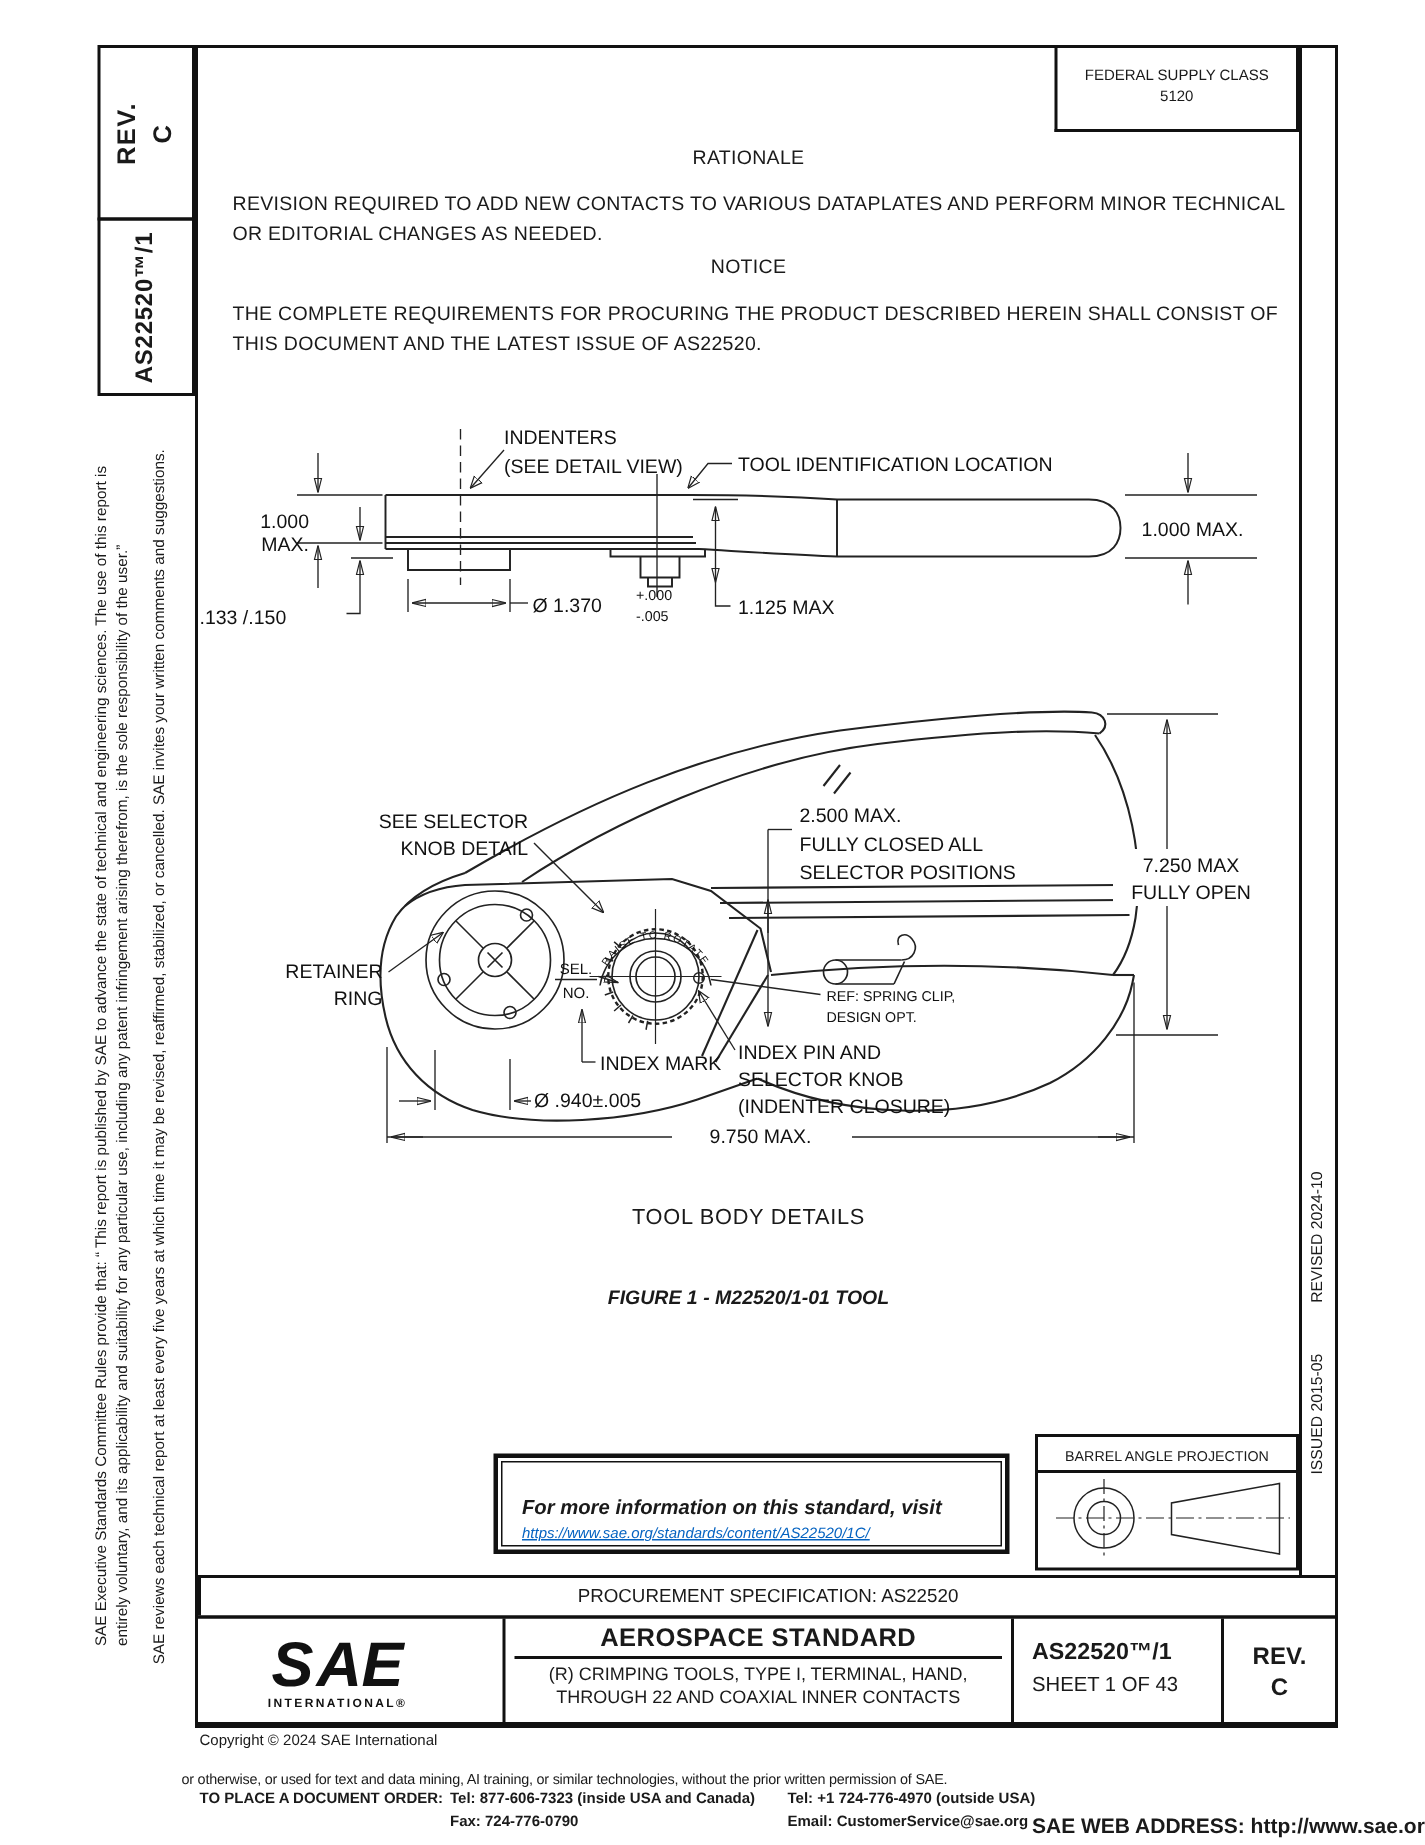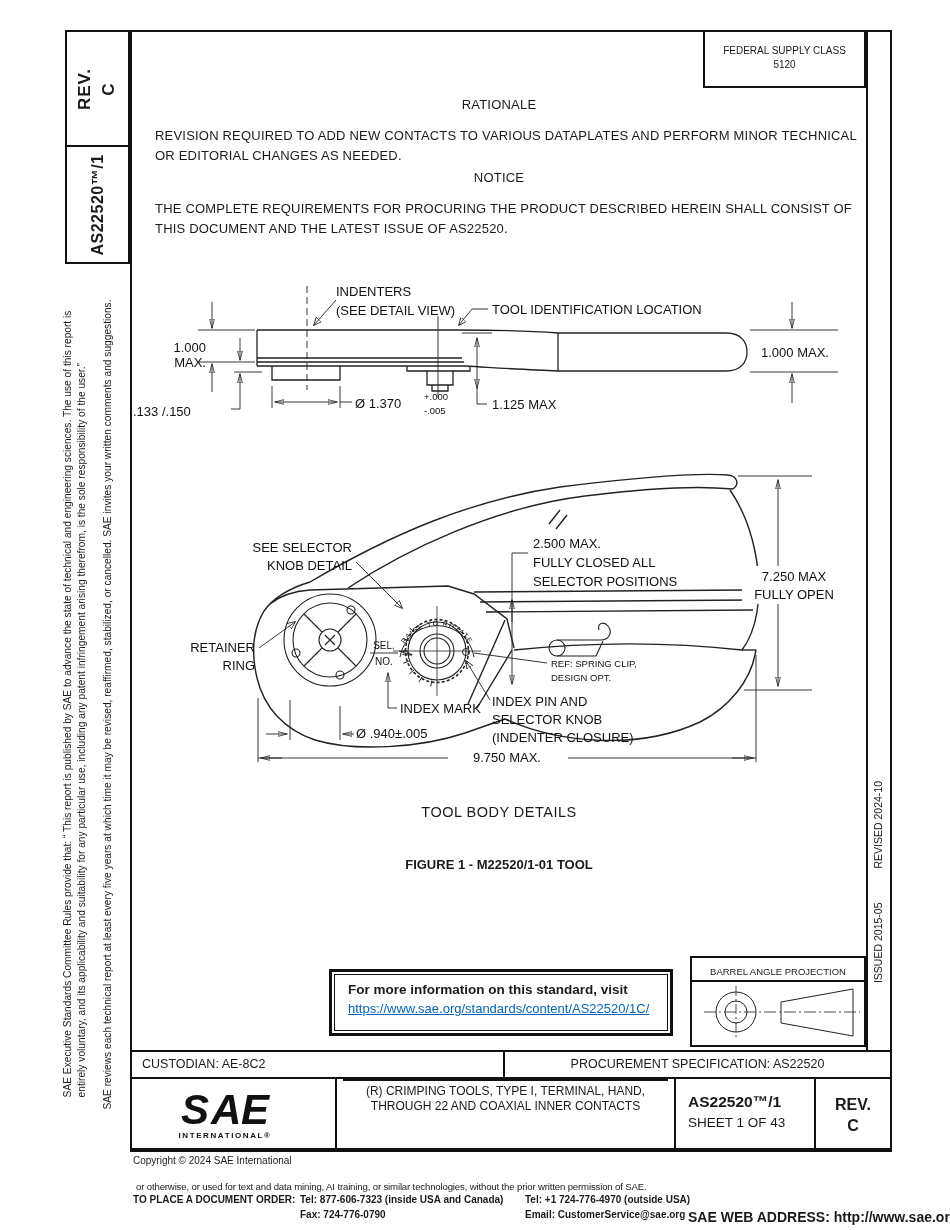--- a/index.html
+++ b/index.html
@@ -244,78 +244,78 @@
     <text class="sm" x="551" y="681">DESIGN OPT.</text>
     <text class="lbl" x="400" y="713">INDEX MARK</text>
     <text class="lbl" x="492" y="706">INDEX PIN AND</text>
     <text class="lbl" x="492" y="724">SELECTOR KNOB</text>
     <text class="lbl" x="492" y="742">(INDENTER CLOSURE)</text>
     <text class="dim" x="356" y="738">Ø .940±.005</text>
     <text class="dim" x="507" y="762" text-anchor="middle">9.750 MAX.</text>
   </svg>
 
   <div class="abs" style="left:130px;top:804px;width:738px;text-align:center;font-size:14.5px;letter-spacing:.5px;">TOOL BODY DETAILS</div>
-  <div class="abs" style="left:130px;top:857px;width:738px;text-align:center;font-size:13px;font-weight:bold;">FIGURE 1 - M22520/1-01 TOOL</div>
+  <div class="abs" style="left:130px;top:857px;width:738px;text-align:center;font-size:13px;font-weight:bold;font-style:italic;">FIGURE 1 - M22520/1-01 TOOL</div>
 
   <div class="abs" style="left:329px;top:969px;width:344px;height:67px;border:3px solid #111;box-sizing:border-box;">
-    <div style="position:absolute;inset:2px;border:1px solid #111;padding:7px 0 0 13px;box-sizing:border-box;">
+    <div style="position:absolute;inset:2px;border:1px solid #111;padding:22px 0 0 13px;box-sizing:border-box;font-style:italic;">
       <div style="font-size:13.5px;font-weight:bold;">For more information on this standard, visit</div>
-      <a class="link" style="font-size:13px;display:inline-block;margin-top:4px;">https://www.sae.org/standards/content/AS22520/1C/</a>
+      <a class="link" style="font-size:10px;display:inline-block;margin-top:4px;">https://www.sae.org/standards/content/AS22520/1C/</a>
     </div>
   </div>
 
   <div class="abs" style="left:690px;top:956px;width:176px;height:91px;border:2px solid #111;box-sizing:border-box;">
     <div style="height:24px;border-bottom:2.5px solid #111;text-align:center;font-size:9.5px;padding-top:8px;box-sizing:border-box;">BARREL ANGLE PROJECTION</div>
     <svg width="172" height="60" viewBox="690 985 172 60">
       <g stroke="#444" fill="none" stroke-width="1">
         <circle cx="734" cy="1015" r="20"></circle>
         <circle cx="734" cy="1015" r="11"></circle>
         <path d="M734,989 V1041" stroke-dasharray="10 3 2 3" stroke-width=".8"></path>
         <path d="M702,1015 H858" stroke-dasharray="12 3 2 3" stroke-width=".8"></path>
         <path d="M779,1005 L779,1026 L851,1039 L851,992 Z"></path>
       </g>
     </svg>
   </div>
 
   <div class="abs" style="left:130px;top:1050px;width:758px;height:25px;border:2px solid #111;display:flex;font-size:12.5px;">
-    <div style="width:371px;padding:5px 0 0 10px;box-sizing:border-box;">CUSTODIAN: AE-8C2</div>
     <div style="flex:1;border-left:2px solid #111;text-align:center;padding-top:5px;">PROCUREMENT SPECIFICATION: AS22520</div>
   </div>
 
   <div class="abs" style="left:130px;top:1077px;width:758px;height:71px;border:2px solid #111;display:flex;box-sizing:content-box;">
     <div class="ctr" style="width:203px;">
       <svg width="130" height="62" viewBox="0 0 130 62">
         <g font-family="Liberation Sans, sans-serif" font-weight="bold" font-style="italic" font-size="42">
           <text x="12" y="40" fill="#0d76bc">S</text>
           <text x="42" y="40" fill="#16395f">A</text>
           <text x="72" y="40" fill="#2a9ad4">E</text>
         </g>
         <text x="56" y="54" text-anchor="middle" font-size="8" font-weight="bold" letter-spacing="1.6" fill="#0d76bc">INTERNATIONAL®</text>
       </svg>
     </div>
     <div style="width:339px;border-left:2px solid #111;text-align:center;box-sizing:border-box;">
+      <div style="font-size:17px;font-weight:bold;padding:3px 0 2px 0;letter-spacing:.3px;">AEROSPACE STANDARD</div>
       <div style="border-top:2px solid #111;margin:0 6px;padding-top:3px;font-size:12px;line-height:15px;">
         <div>(R) CRIMPING TOOLS, TYPE I, TERMINAL, HAND,</div>
         <div>THROUGH 22 AND COAXIAL INNER CONTACTS</div>
       </div>
     </div>
     <div style="width:140px;border-left:2px solid #111;box-sizing:border-box;padding:14px 0 0 12px;">
       <div style="font-size:15.5px;font-weight:bold;">AS22520™/1</div>
       <div style="font-size:13.5px;margin-top:4px;">SHEET 1 OF 43</div>
     </div>
     <div class="ctr" style="flex:1;border-left:2px solid #111;box-sizing:border-box;">
       <div style="text-align:center;font-weight:bold;font-size:16px;line-height:21px;">
         <div>REV.</div>
         <div>C</div>
       </div>
     </div>
   </div>
 
   <div class="abs" style="left:133px;top:1155px;font-size:10px;white-space:nowrap;">Copyright © 2024 SAE International</div>
-  <div class="abs" style="left:136px;top:1181px;font-size:9.6px;letter-spacing:-0.15px;white-space:nowrap;">or otherwise, or used for text and data mining, AI training, or similar technologies, without the prior written permission of SAE.</div>
+  <div class="abs" style="left:121px;top:1181px;font-size:9.6px;letter-spacing:-0.15px;white-space:nowrap;">or otherwise, or used for text and data mining, AI training, or similar technologies, without the prior written permission of SAE.</div>
   <div class="abs" style="left:133px;top:1194px;font-size:10px;font-weight:bold;white-space:nowrap;">TO PLACE A DOCUMENT ORDER:</div>
   <div class="abs" style="left:300px;top:1194px;font-size:10px;font-weight:bold;white-space:nowrap;">Tel: 877-606-7323 (inside USA and Canada)</div>
   <div class="abs" style="left:525px;top:1194px;font-size:10px;font-weight:bold;white-space:nowrap;">Tel: +1 724-776-4970 (outside USA)</div>
   <div class="abs" style="left:300px;top:1209px;font-size:10px;font-weight:bold;white-space:nowrap;">Fax: 724-776-0790</div>
   <div class="abs" style="left:525px;top:1209px;font-size:10px;font-weight:bold;white-space:nowrap;">Email: CustomerService@sae.org</div>
   <div class="abs" style="left:688px;top:1209px;font-size:14px;font-weight:bold;white-space:nowrap;">SAE WEB ADDRESS: http://www.sae.org</div>
 
 </div>
 
 </body></html>

